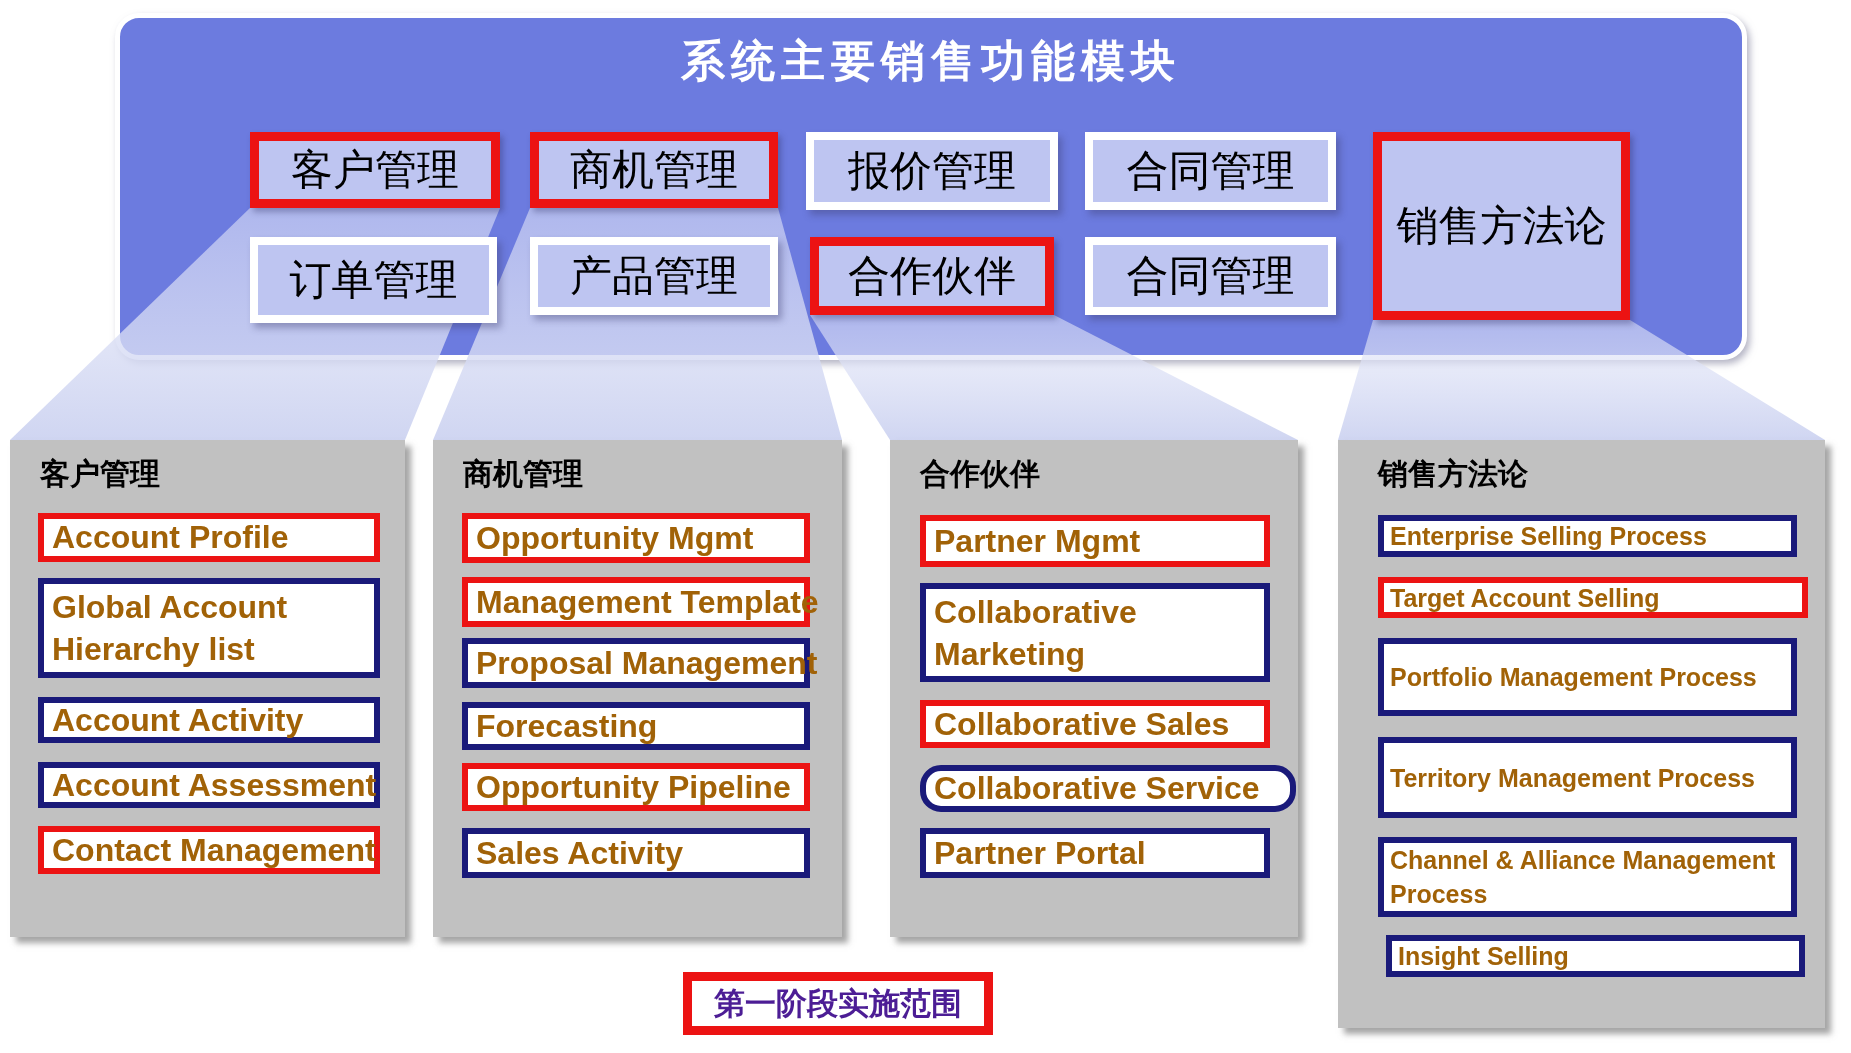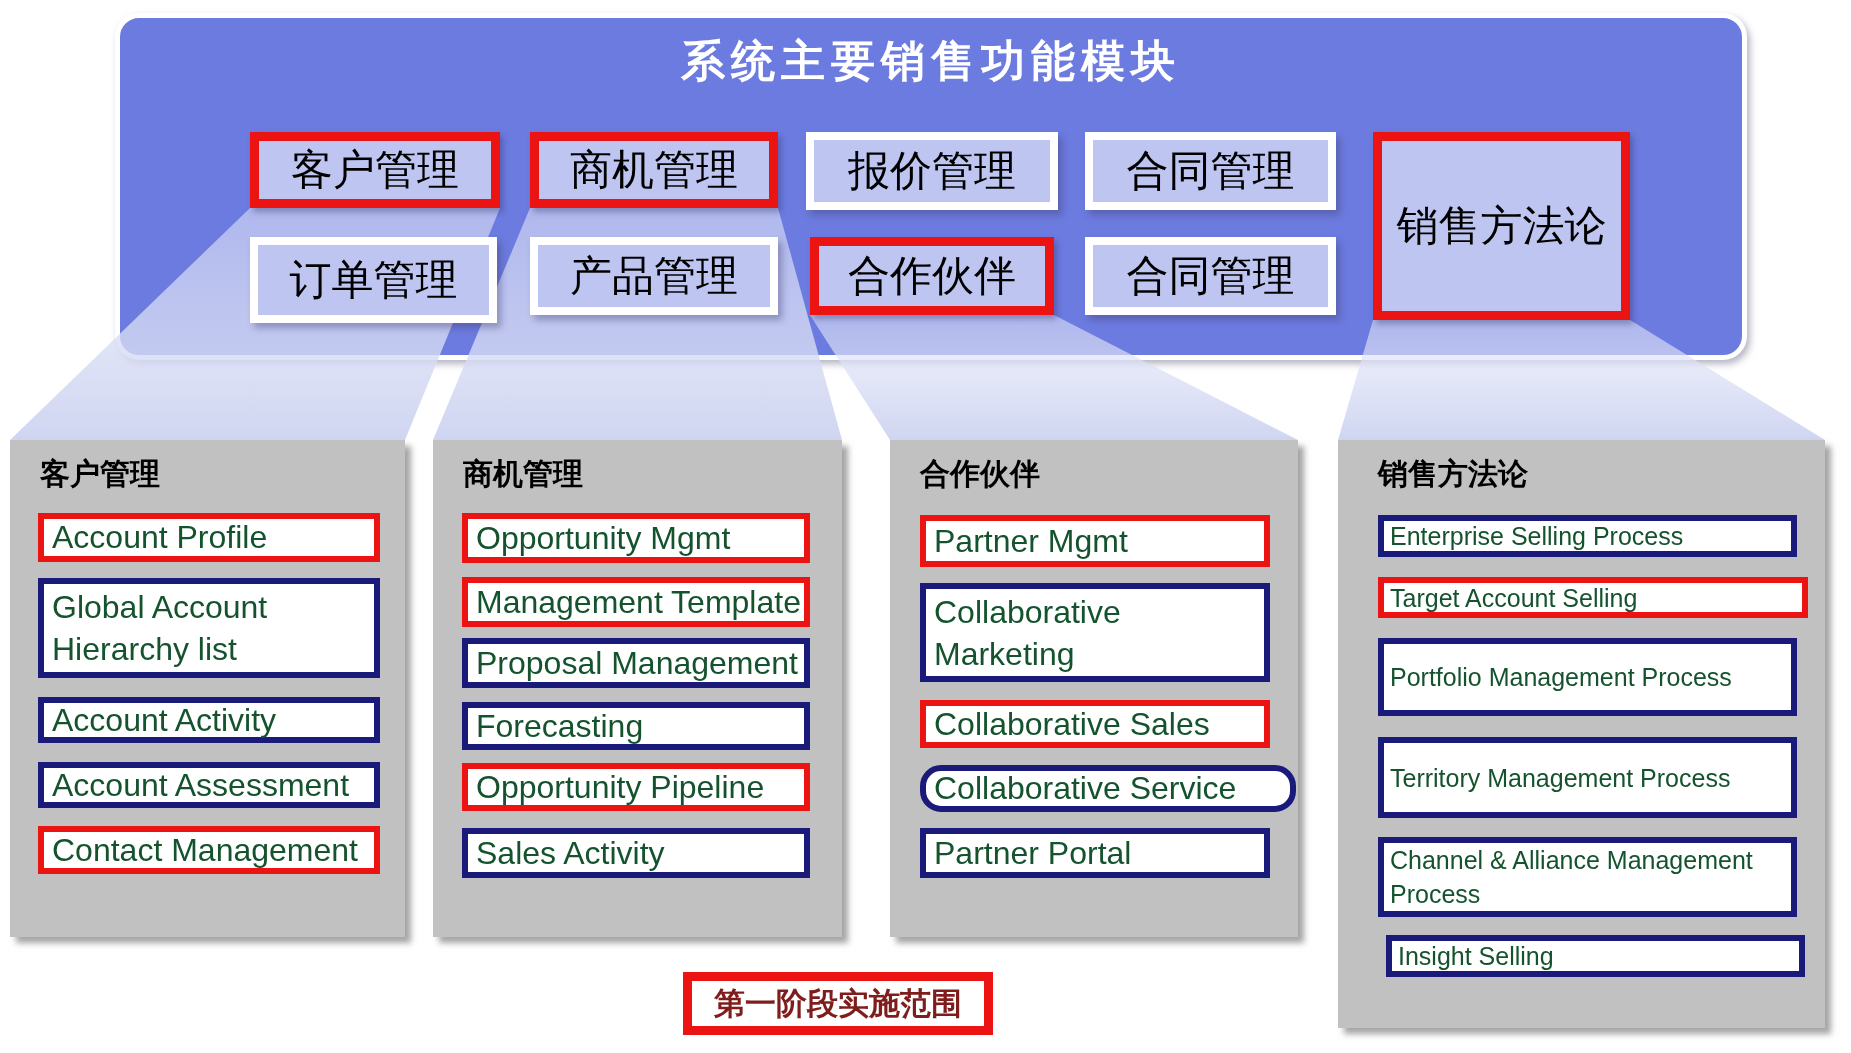--- a/index.html
+++ b/index.html
@@ -28,34 +28,34 @@
   .btn.red{border:9px solid #EC1313;box-shadow:3px 4px 6px rgba(40,40,90,0.35);}
   .btn.white{border:8px solid #ffffff;box-shadow:4px 5px 7px rgba(60,60,110,0.4);}
   
   .panel{
     position:absolute;background:#C1C1C1;z-index:3;
     box-shadow:6px 6px 6px rgba(105,105,105,0.6);
   }
   .panel-header{position:absolute;left:30px;top:14px;font-size:30px;font-weight:bold;color:#000;}
   .item{
     position:absolute;background:#ffffff;box-sizing:border-box;display:flex;align-items:center;
-    padding-left:8px;font-size:32px;color:#14532d;white-space:nowrap;line-height:1.2;
+    padding-left:8px;font-size:32px;color:#a16207;white-space:nowrap;line-height:1.2;font-weight:bold;
   }
   .item.red{border:6px solid #EC1313;}
   .item.navy{border:6px solid #1A1A7A;}
   .item.wrap{white-space:normal;line-height:42px;}
   #panel-4 .item{font-size:25px;padding-left:6px;}
   #panel-4 .item.wrap{line-height:34px;}
   #panel-4 .panel-header{left:40px;}
   
   #footer-box{
     position:absolute;left:683px;top:972px;width:310px;height:63px;z-index:3;
     background:#ffffff;border:9px solid #EC1313;box-sizing:border-box;
     display:flex;align-items:center;justify-content:center;
-    font-size:31px;font-weight:bold;color:#7f1d1d;
+    font-size:31px;font-weight:bold;color:#4c1d95;
   }
 </style>
 </head>
 <body>
 
 <div id="canvas">
 
   <div id="blue-box"></div>
   <div id="main-title">系统主要销售功能模块</div>
 

